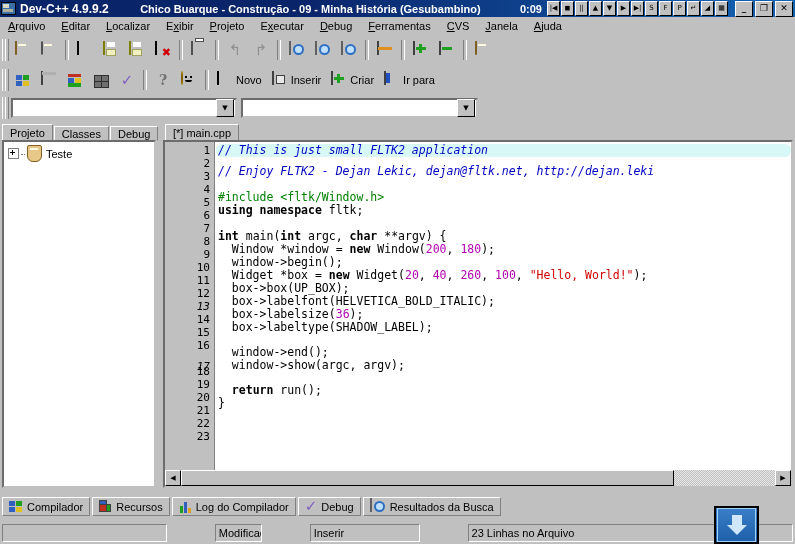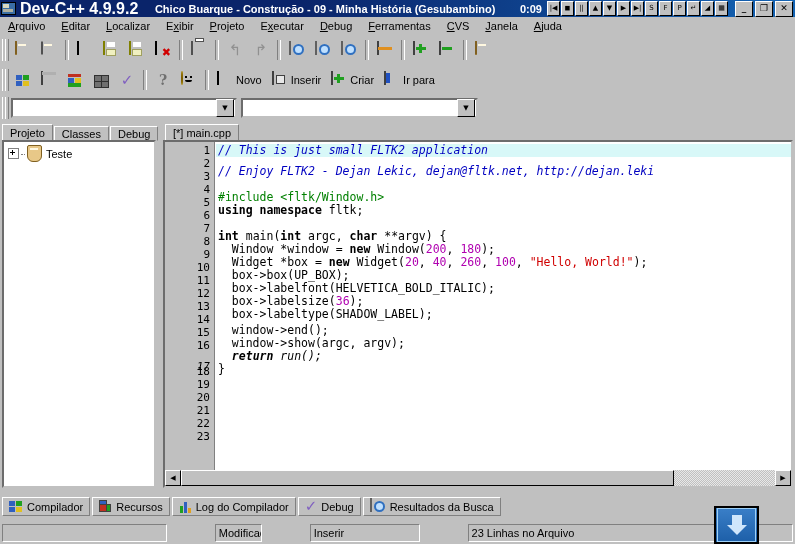--- a/index.html
+++ b/index.html
@@ -16,21 +16,21 @@
   
   .titlebar{
     position:absolute;left:0;top:0;width:795px;height:17px;
     background:linear-gradient(to right,#0a246a 0%,#0a246a 38%,#1464b4 100%);
     display:flex;align-items:center;
   }
   .tb-icon{width:16px;height:15px;margin-left:1px;margin-right:3px;flex:0 0 auto;position:relative;}
   .tb-icon .g1{position:absolute;left:0;top:1px;width:15px;height:13px;background:#3a6ea5;border:1px solid #000;box-sizing:border-box;}
   .tb-icon .g2{position:absolute;left:2px;top:3px;width:6px;height:4px;background:#d8d8c0;}
   .tb-icon .g3{position:absolute;left:2px;top:8px;width:10px;height:3px;background:#b0b0a0;}
-  .tb-appname{color:#fff;font-weight:bold;font-size:16px;white-space:nowrap;flex:0 0 auto;}
+  .tb-appname{color:#fff;font-weight:bold;font-size:12px;white-space:nowrap;flex:0 0 auto;}
   .tb-center{flex:1 1 auto;text-align:center;color:#fff;font-weight:bold;font-size:11px;white-space:nowrap;overflow:hidden;padding-right:8px;}
   .tb-time{color:#fff;font-weight:bold;font-size:11px;margin-right:5px;flex:0 0 auto;}
   .mediabar{display:flex;flex:0 0 auto;align-items:center;margin-right:4px;}
   .mbtn{
     width:11px;height:13px;margin-right:1px;
     background:#c0c0c0;border:1px solid;border-color:#fff #000 #000 #fff;
     display:flex;align-items:center;justify-content:center;
     font-size:7px;line-height:1;color:#000;overflow:hidden;
     font-family:"DejaVu Sans",sans-serif;
   }
@@ -127,21 +127,21 @@
 
   
   .editor{position:absolute;left:163px;top:140px;width:630px;height:348px;background:#fff;border:2px inset #c0c0c0;box-sizing:border-box;overflow:hidden;}
   .gutter{position:absolute;left:0;top:0;width:50px;height:100%;background:#c0c0c0;border-right:1px solid #808080;box-sizing:border-box;}
   .gnum{
     position:absolute;right:4px;font-family:"DejaVu Sans Mono",monospace;font-size:11px;color:#000;
     line-height:13px;height:13px;
   }
   .codearea{position:absolute;left:51px;top:0;right:0;bottom:0;overflow:hidden;}
   .cline{height:13px;line-height:13px;white-space:pre;font-family:"DejaVu Sans Mono",monospace;font-size:11.5px;padding-left:2px;}
-  .cline.cur{background:#d8f8f8;}
+  .cline.cur{background:#d8f8f8;border-radius:6px;}
   .c-com{color:#0000c0;font-style:italic;}
   .c-pre{color:#008000;}
   .c-kw{color:#000;font-weight:bold;}
   .c-num{color:#b000b0;}
   .c-str{color:#d00000;}
   .c-pl{color:#000;}
 
   .hscroll{position:absolute;left:165px;top:470px;width:626px;height:16px;background:#c0c0c0;display:flex;align-items:center;}
   .sb-btn{width:16px;height:16px;background:#c0c0c0;border:1px solid;border-color:#fff #000 #000 #fff;display:flex;align-items:center;justify-content:center;font-size:7px;line-height:1;box-sizing:border-box;flex:0 0 auto;font-family:"DejaVu Sans",sans-serif;}
   .sb-track{flex:1 1 auto;height:16px;background:repeating-conic-gradient(#c0c0c0 0% 25%,#e8e8e8 0% 50%) 50%/2px 2px;position:relative;}
@@ -379,49 +379,50 @@
         <div class="gnum" style="top: 28px;">3</div>
         <div class="gnum" style="top: 41px;">4</div>
         <div class="gnum" style="top: 54px;">5</div>
         <div class="gnum" style="top: 67px;">6</div>
         <div class="gnum" style="top: 80px;">7</div>
         <div class="gnum" style="top: 93px;">8</div>
         <div class="gnum" style="top: 106px;">9</div>
         <div class="gnum" style="top: 119px;">10</div>
         <div class="gnum" style="top: 132px;">11</div>
         <div class="gnum" style="top: 145px;">12</div>
-        <div class="gnum" style="top: 158px;">13</div>
+        <div class="gnum" style="top: 158px; font-style: italic;">13</div>
         <div class="gnum" style="top: 171px;">14</div>
         <div class="gnum" style="top: 184px;">15</div>
         <div class="gnum" style="top: 197px;">16</div>
         <div class="gnum" style="top: 218px; font-style: italic;">17</div>
         <div class="gnum" style="top: 223px;">18</div>
         <div class="gnum" style="top: 236px;">19</div>
         <div class="gnum" style="top: 249px;">20</div>
         <div class="gnum" style="top: 262px;">21</div>
         <div class="gnum" style="top: 275px;">22</div>
         <div class="gnum" style="top: 288px;">23</div>
       </div>
     <div class="codearea" id="codearea">
         <div class="cline cur" style="margin-top: 2px;"><span class="c-com">// This is just small FLTK2 application</span></div>
         <div class="cline" style="margin-top: 8px;"><span class="c-com">// Enjoy FLTK2 - Dejan Lekic, dejan@fltk.net, http://dejan.leki</span></div>
         <div class="cline" style="margin-top: 0px;">&nbsp;</div>
         <div class="cline" style="margin-top: 0px;"><span class="c-pre">#include &lt;fltk/Window.h&gt;</span></div>
         <div class="cline" style="margin-top: 0px;"><span class="c-kw">using namespace</span><span class="c-pl"> fltk;</span></div>
         <div class="cline" style="margin-top: 0px;">&nbsp;</div>
         <div class="cline" style="margin-top: 0px;"><span class="c-kw">int</span><span class="c-pl"> main(</span><span class="c-kw">int</span><span class="c-pl"> argc, </span><span class="c-kw">char</span><span class="c-pl"> **argv) {</span></div>
         <div class="cline" style="margin-top: 0px;"><span class="c-pl">  Window *window = </span><span class="c-kw">new</span><span class="c-pl"> Window(</span><span class="c-num">200</span><span class="c-pl">, </span><span class="c-num">180</span><span class="c-pl">);</span></div>
+        <div class="cline" style="margin-top: 0px;"><span class="c-pl">  window-&gt;begin();</span></div>
         <div class="cline" style="margin-top: 0px;"><span class="c-pl">  Widget *box = </span><span class="c-kw">new</span><span class="c-pl"> Widget(</span><span class="c-num">20</span><span class="c-pl">, </span><span class="c-num">40</span><span class="c-pl">, </span><span class="c-num">260</span><span class="c-pl">, </span><span class="c-num">100</span><span class="c-pl">, </span><span class="c-str">"Hello, World!"</span><span class="c-pl">);</span></div>
         <div class="cline" style="margin-top: 0px;"><span class="c-pl">  box-&gt;box(UP_BOX);</span></div>
         <div class="cline" style="margin-top: 0px;"><span class="c-pl">  box-&gt;labelfont(HELVETICA_BOLD_ITALIC);</span></div>
         <div class="cline" style="margin-top: 0px;"><span class="c-pl">  box-&gt;labelsize(</span><span class="c-num">36</span><span class="c-pl">);</span></div>
         <div class="cline" style="margin-top: 0px;"><span class="c-pl">  box-&gt;labeltype(SHADOW_LABEL);</span></div>
-        <div class="cline" style="margin-top: 3px;"><span class="c-pl">  window-&gt;end();</span></div>
+        <div class="cline" style="margin-top: 12px;"><span class="c-pl">  window-&gt;end();</span></div>
         <div class="cline" style="margin-top: 0px;"><span class="c-pl">  window-&gt;show(argc, argv);</span></div>
-        <div class="cline" style="margin-top: 0px; font-style: italic;"><span class="c-pl">  </span><span class="c-kw">return</span><span class="c-pl"> run();</span></div>
+        <div class="cline" style="margin-top: 12px;"><span class="c-pl">  </span><span class="c-kw">return</span><span class="c-pl"> run();</span></div>
         <div class="cline" style="margin-top: 0px;"><span class="c-pl">}</span></div>
         <div class="cline" style="margin-top: 0px;">&nbsp;</div>
         <div class="cline" style="margin-top: 0px;">&nbsp;</div>
       </div>
   </div>
 
   <div class="hscroll">
     <div class="sb-btn">◀</div>
     <div class="sb-track">
       <div class="sb-thumb" style="width:83%;"></div>

